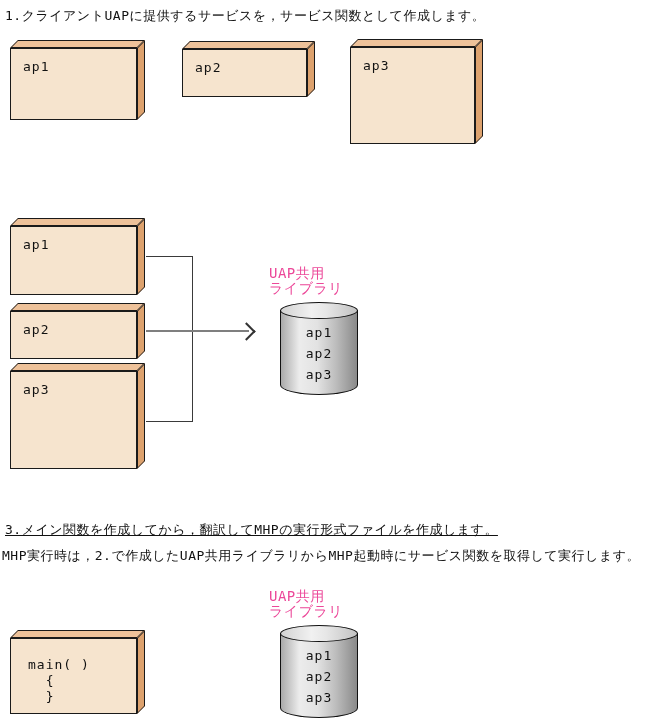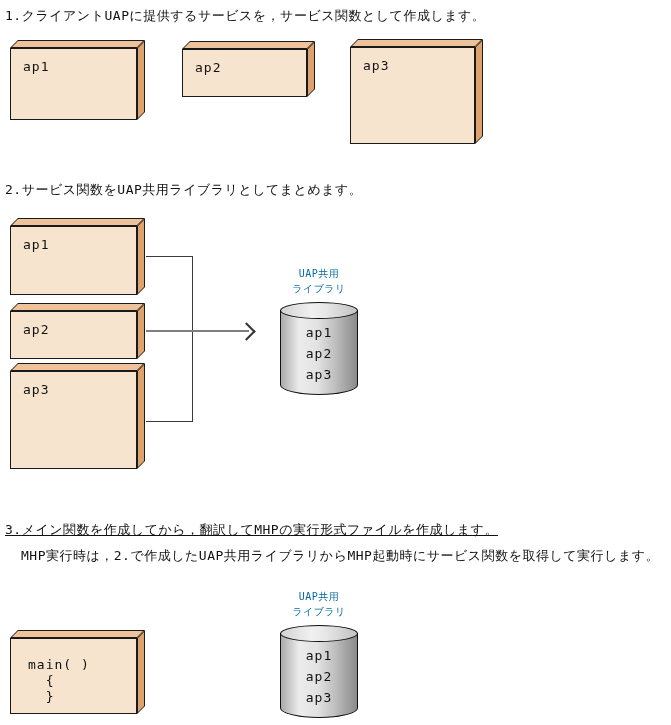--- a/index.html
+++ b/index.html
@@ -55,22 +55,22 @@
     position:absolute;left:0;top:0;width:78px;height:17px;box-sizing:border-box;
     background:linear-gradient(90deg,#d2d2d2 0%,#f1f1f1 40%,#e6e6e6 60%,#c2c2c2 100%);
     border:1px solid #111;border-radius:50%;
   }
   .cyl-items{
     position:absolute;left:0;top:20px;width:78px;text-align:center;
     font-size:13px;line-height:21px;letter-spacing:1px;color:#111;
   }
   .cyl-items div{height:21px;}
   .cyl-title{
-    position:absolute;width:100px;text-align:center;font-size:10px;
-    line-height:15px;letter-spacing:0.5px;color:#0369a1;white-space:nowrap;
+    position:absolute;width:100px;text-align:left;font-size:14px;
+    line-height:15px;letter-spacing:0.5px;color:#ec4899;white-space:nowrap;
   }
 </style>
 </head>
 <body>
 
 <div id="page">
 
   <div class="heading" style="left:5px;top:7px;">1.クライアントUAPに提供するサービスを，サービス関数として作成します。</div>
 
   <div class="box3d" style="--w:127px;--h:72px;left:10px;top:40px;">
@@ -90,21 +90,20 @@
   </div>
 
   <div class="box3d" style="--w:125px;--h:97px;left:350px;top:39px;">
     <div class="topface"></div>
     <div class="sideface"></div>
     <div class="front">
       <span class="boxlabel">ap3</span>
     </div>
   </div>
 
-  <div class="heading" style="left:5px;top:181px;">2.サービス関数をUAP共用ライブラリとしてまとめます。</div>
 
   <div class="box3d" style="--w:127px;--h:69px;left:10px;top:218px;">
     <div class="topface"></div>
     <div class="sideface"></div>
     <div class="front">
       <span class="boxlabel">ap1</span>
     </div>
   </div>
 
   <div class="box3d" style="--w:127px;--h:48px;left:10px;top:303px;">
@@ -137,21 +136,21 @@
     <div class="cyl-body"></div>
     <div class="cyl-top"></div>
     <div class="cyl-items">
       <div>ap1</div>
       <div>ap2</div>
       <div>ap3</div>
     </div>
   </div>
 
   <div class="heading" style="left:5px;top:521px;text-decoration:underline;">3.メイン関数を作成してから，翻訳してMHPの実行形式ファイルを作成します。</div>
-  <div class="heading" style="left:21px;top:547px;">MHP実行時は，2.で作成したUAP共用ライブラリからMHP起動時にサービス関数を取得して実行します。</div>
+  <div class="heading" style="left:2px;top:547px;">MHP実行時は，2.で作成したUAP共用ライブラリからMHP起動時にサービス関数を取得して実行します。</div>
 
   <div class="box3d" style="--w:127px;--h:76px;left:10px;top:630px;">
     <div class="topface"></div>
     <div class="sideface"></div>
     <div class="front">
       <pre class="code">main( )
   {
   }</pre>
     </div>
   </div>

